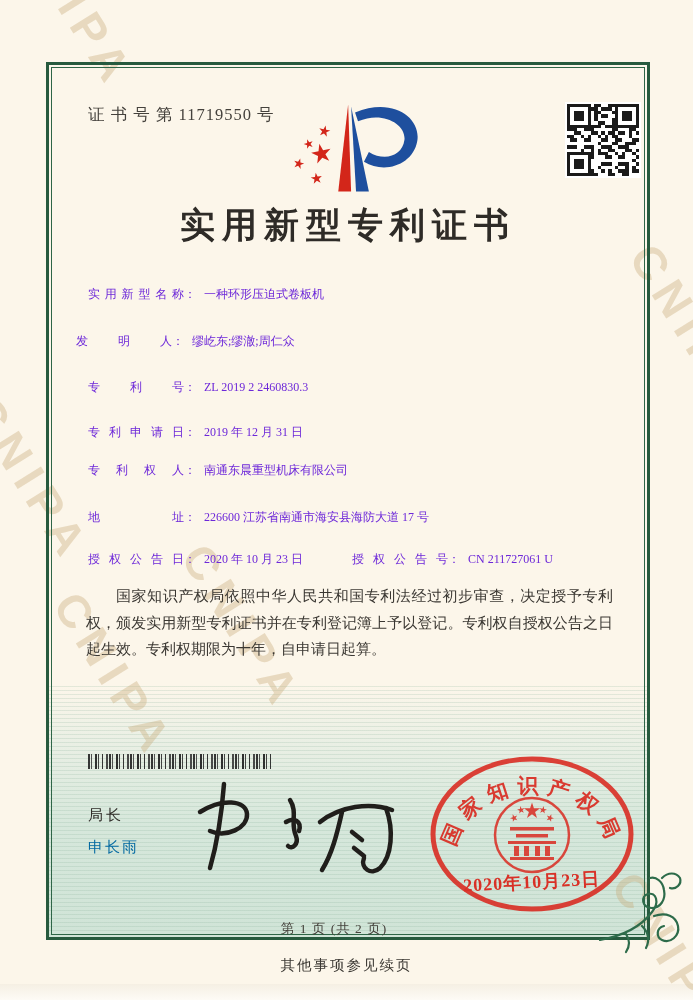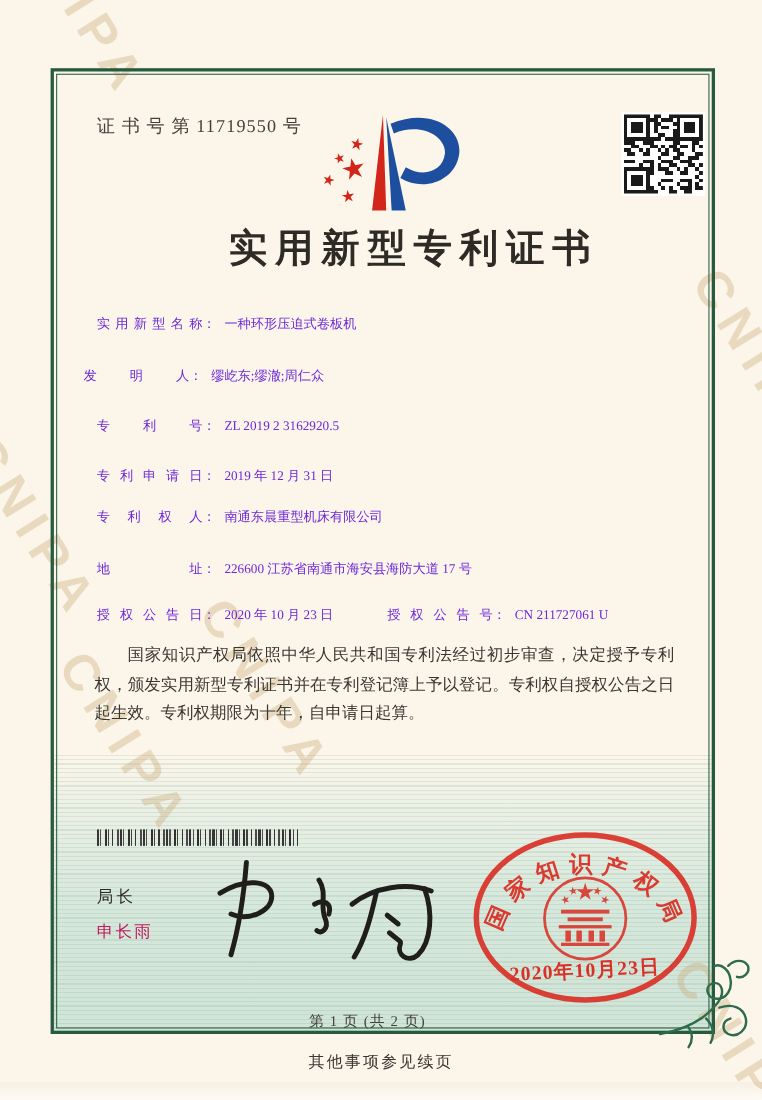--- a/index.html
+++ b/index.html
@@ -26,42 +26,42 @@
   .frame .inner{position:absolute;inset:2px;border:1px solid #2e6547;}
 
   .content{position:absolute;inset:0;z-index:5;color:#3b3833;}
   .abs{position:absolute;}
 
   .certno{left:88px;top:104px;font-size:16.5px;letter-spacing:1px;color:#44413c;}
   .qr{left:565px;top:102px;width:76px;height:76px;background:#fff;padding:2px;box-sizing:border-box;}
   .logo{left:280px;top:98px;width:158px;height:100px;}
 
   .title{left:46px;top:202px;width:604px;text-align:center;font-size:35px;font-weight:bold;
-         letter-spacing:7px;color:#2e2b27;padding-left:28px;}
+         letter-spacing:7px;color:#2e2b27;}
 
   .frow{font-size:12px;color:#6d28d9;white-space:nowrap;}
   .frow .lbl{display:inline-block;width:96px;text-align:justify;text-align-last:justify;vertical-align:bottom;}
   .frow .colon{margin-right:8px;}
   .r1{left:88px;top:286px;} .r2{left:76px;top:333px;} .r3{left:88px;top:379px;}
   .r4{left:88px;top:424px;} .r5{left:88px;top:462px;} .r6{left:88px;top:509px;}
   .r7{left:88px;top:551px;} .r8{left:352px;top:551px;}
 
   .paras{left:86px;top:583px;width:527px;font-size:15px;line-height:1.78;color:#3a3732;text-align:justify;}
   .paras p{margin:0;text-indent:2em;}
 
   .barcode{left:88px;top:754px;width:184px;height:15px;opacity:.88;
     background:repeating-linear-gradient(90deg,
       #1c1c1c 0 2px,rgba(0,0,0,0) 2px 3px,#3a3a3a 3px 4px,rgba(0,0,0,0) 4px 7px,
       #161616 7px 9px,rgba(0,0,0,0) 9px 10px,#2a2a2a 10px 11px,rgba(0,0,0,0) 11px 14px,
       #1c1c1c 14px 15px,rgba(0,0,0,0) 15px 18px,#333 18px 20px,rgba(0,0,0,0) 20px 21px);}
 
   .director{left:88px;top:806px;font-family:"Liberation Sans","DejaVu Sans",sans-serif;
             font-size:15px;letter-spacing:3px;color:#2d2a26;}
   .director-name{left:88px;top:838px;font-family:"Liberation Sans","DejaVu Sans",sans-serif;
-            font-size:15px;letter-spacing:2px;color:#be185d;}
+            font-size:15px;letter-spacing:2px;color:#0369a1;}
   .signature{left:190px;top:776px;width:212px;height:108px;}
 
   .seal{left:426px;top:753px;width:212px;height:162px;z-index:6;mix-blend-mode:multiply;opacity:.94;}
   .flourish{left:596px;top:864px;width:88px;height:90px;z-index:7;}
 
   .pageinfo{left:46px;top:920px;width:576px;text-align:center;font-size:13.5px;letter-spacing:1px;color:#45423c;}
   .note{left:0;top:956px;width:693px;text-align:center;font-size:14.5px;letter-spacing:2px;color:#3a3732;}
 </style>
 </head>
 <body>
@@ -341,21 +341,21 @@
 
     <div class="abs title">实用新型专利证书</div>
 
     <div class="abs frow r1">
       <span class="lbl">实用新型名称</span><span class="colon">：</span><span>一种环形压迫式卷板机</span>
     </div>
     <div class="abs frow r2">
       <span class="lbl">发明人</span><span class="colon">：</span><span>缪屹东;缪澈;周仁众</span>
     </div>
     <div class="abs frow r3">
-      <span class="lbl">专利号</span><span class="colon">：</span><span>ZL 2019 2 3162920.5</span>
+      <span class="lbl">专利号</span><span class="colon">：</span><span>ZL 2019 2 2460830.3</span>
     </div>
     <div class="abs frow r4">
       <span class="lbl">专利申请日</span><span class="colon">：</span><span>2019 年 12 月 31 日</span>
     </div>
     <div class="abs frow r5">
       <span class="lbl">专利权人</span><span class="colon">：</span><span>南通东晨重型机床有限公司</span>
     </div>
     <div class="abs frow r6">
       <span class="lbl">地址</span><span class="colon">：</span><span>226600 江苏省南通市海安县海防大道 17 号</span>
     </div>

